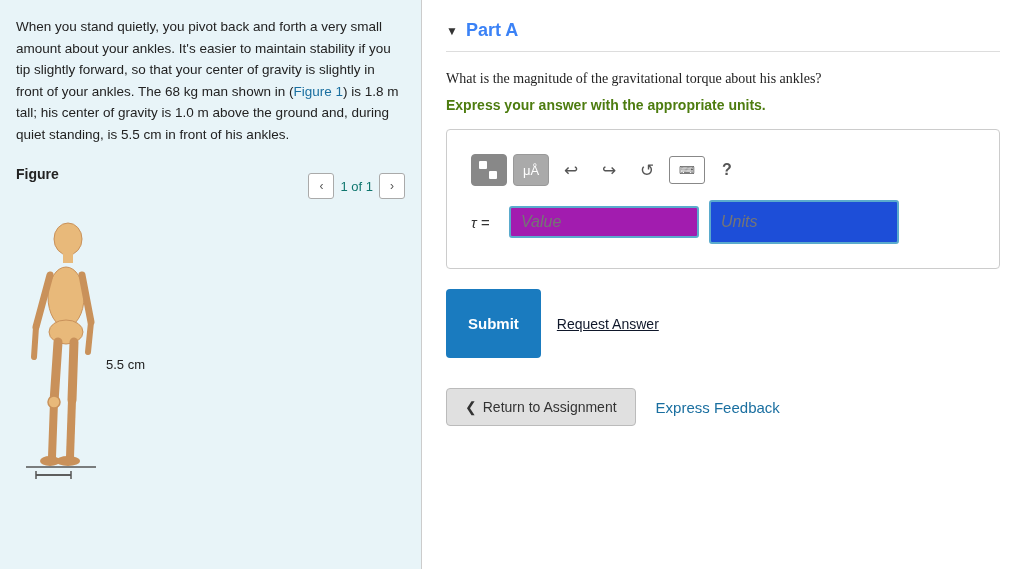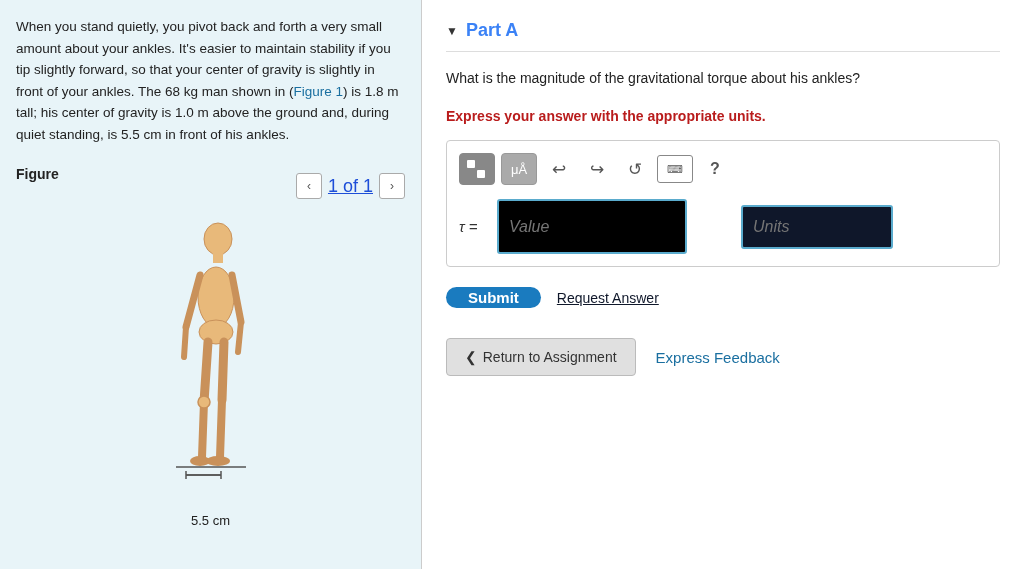--- a/index.html
+++ b/index.html
@@ -57,28 +57,27 @@
       border-radius: 3px;
       cursor: pointer;
       font-size: 12px;
       display: flex;
       align-items: center;
       justify-content: center;
       color: #555;
     }
 
     .nav-count {
-      font-size: 18px;
-      color: #1d4ed8;
-      text-decoration: underline;
+      font-size: 13px;
+      color: #0f766e;
     }
 
     .figure-container {
       display: flex;
-      flex-direction: column;
+      flex-direction: row;
       align-items: center;
       margin-top: 10px;
     }
 
     .figure-caption {
       font-size: 13px;
       margin-top: 6px;
       color: #222;
     }
 
@@ -106,35 +105,36 @@
 
     .part-title {
       font-size: 18px;
       font-weight: bold;
       color: #3b82f6;
     }
 
     .question-text {
       font-size: 14px;
       color: #222;
-      margin-bottom: 19px;
+      margin-bottom: 8px;
       line-height: 1.5;
+      font-family: Liberation Serif, serif;
     }
 
     .express-text {
       font-size: 14px;
       font-weight: bold;
-      color: #b91c1c;
+      color: #4d7c0f;
       margin-bottom: 16px;
     }
 
     .answer-box {
       border: 1px solid #ccc;
       border-radius: 4px;
-      padding: 12px;
+      padding: 24px;
       margin-bottom: 20px;
       background: #fff;
     }
 
     .toolbar {
       display: flex;
       align-items: center;
       gap: 6px;
       margin-bottom: 14px;
     }
@@ -193,58 +193,57 @@
 
     .tau-label {
       font-style: italic;
       font-size: 15px;
       color: #333;
       min-width: 28px;
     }
 
     .value-input {
       width: 190px;
-      height: 55px;
+      height: 32px;
       border: 2px solid #5aabcd;
       border-radius: 3px;
       padding: 4px 10px;
       font-size: 16px;
       font-style: italic;
       color: #bbb;
       outline: none;
-      background: #000000;
+      background: #a21caf;
     }
 
     .units-input {
-      width: 152px;
+      width: 190px;
       height: 44px;
       border: 2px solid #5aabcd;
       border-radius: 3px;
       padding: 4px 10px;
       font-size: 16px;
       font-style: italic;
       color: #bbb;
       outline: none;
-      background: #0f172a;
-      margin-left: 44px;
+      background: #1d4ed8;
     }
 
     .action-row {
       display: flex;
       align-items: center;
       gap: 16px;
       margin-bottom: 30px;
     }
 
     .submit-btn {
       background: #1a7bbf;
       color: #fff;
       border: none;
-      border-radius: 12px;
-      padding: 2px 22px;
+      border-radius: 4px;
+      padding: 26px 22px;
       font-size: 15px;
       cursor: pointer;
       font-weight: bold;
     }
 
     .request-link {
       color: #0f172a;
       text-decoration: underline;
       cursor: pointer;
       font-size: 14px;

